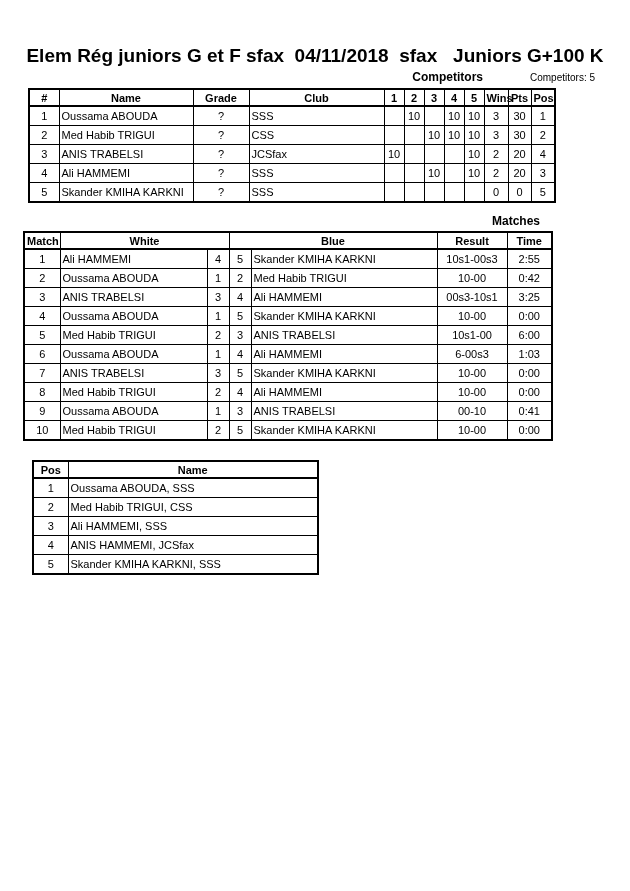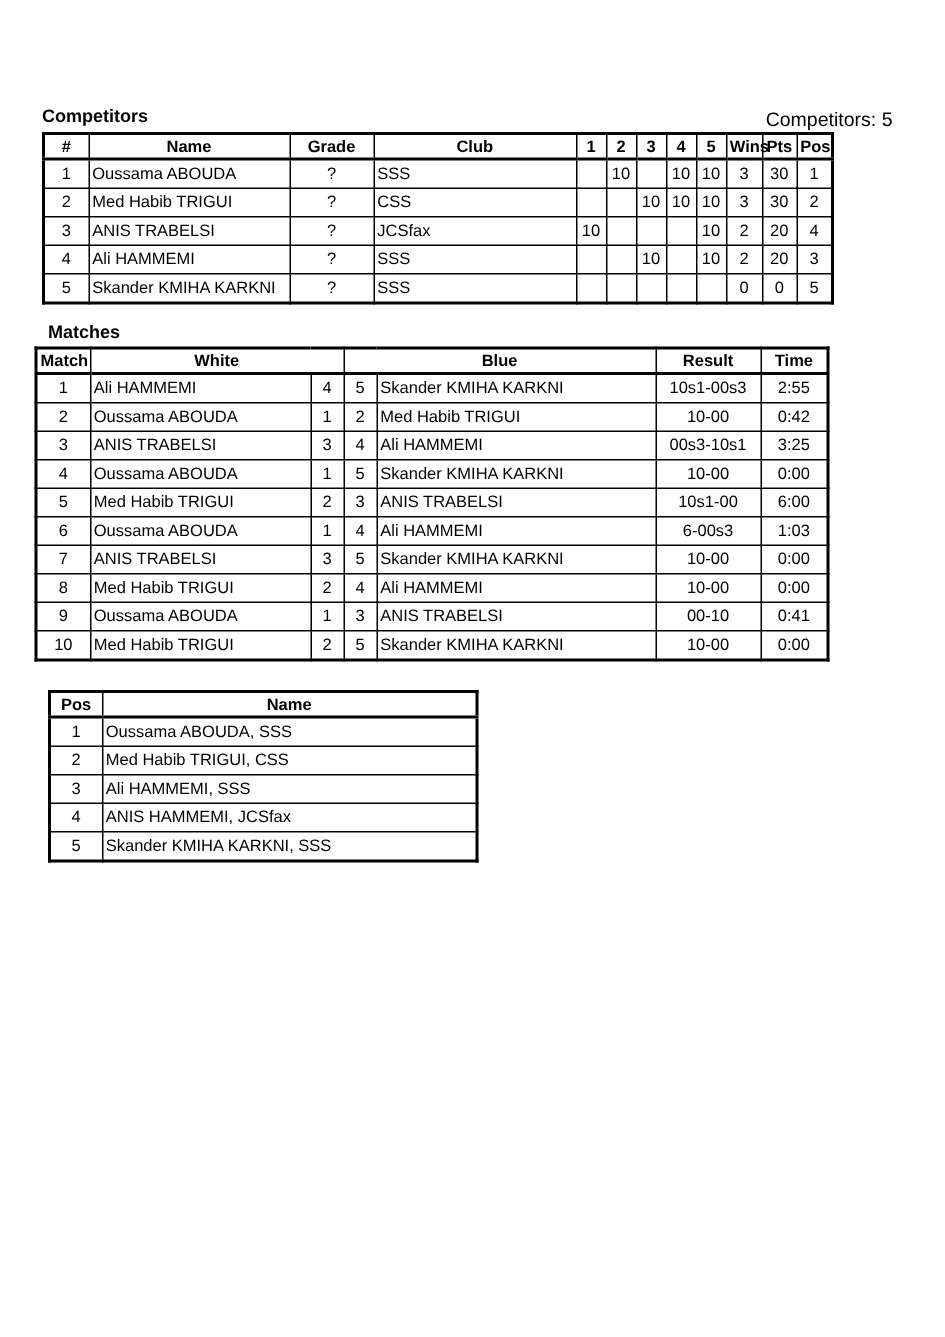--- a/index.html
+++ b/index.html
@@ -18,30 +18,30 @@
     left: 50%;
     transform: translateX(-50%);
     font-size: 19px;
     font-weight: bold;
     white-space: pre;
   }
   .section-heading {
     position: absolute;
     font-size: 12px;
     font-weight: bold;
-    text-align: left;
+    text-align: right;
   }
   .heading-competitors { left: 28px; width: 455px; top: 70px; }
   .heading-matches    { left: 32px; width: 508px; top: 214px; }
   .heading-results    { left: 32px; width: 285px; top: 442px; }
   .competitors-count {
     position: absolute;
     top: 72px;
     right: 35px;
-    font-size: 13px;
+    font-size: 10px;
     white-space: pre;
   }
   table.tbl {
     position: absolute;
     border-collapse: collapse;
     table-layout: fixed;
     border: 2px solid #000;
   }
   .tbl-competitors { left: 28px; top: 88px;  width: 527px; }
   .tbl-matches     { left: 23px; top: 231px; width: 528px; }
@@ -64,20 +64,21 @@
   }
   .c { text-align: center; }
   .l { text-align: left; padding-left: 6px; }
   .thick-left { border-left: 2px solid #000; }
 </style>
 </head>
 <body>
 
 <div class="page">
 
+  <div class="title">Elem Rég juniors G et F sfax  04/11/2018  sfax   Juniors G+100 K</div>
 
   <div class="section-heading heading-competitors">Competitors</div>
   <div class="competitors-count">Competitors: 5</div>
 
   <table class="tbl tbl-competitors">
     <colgroup>
       <col style="width:30px">
         <col style="width:134px">
         <col style="width:56px">
         <col style="width:135px">

